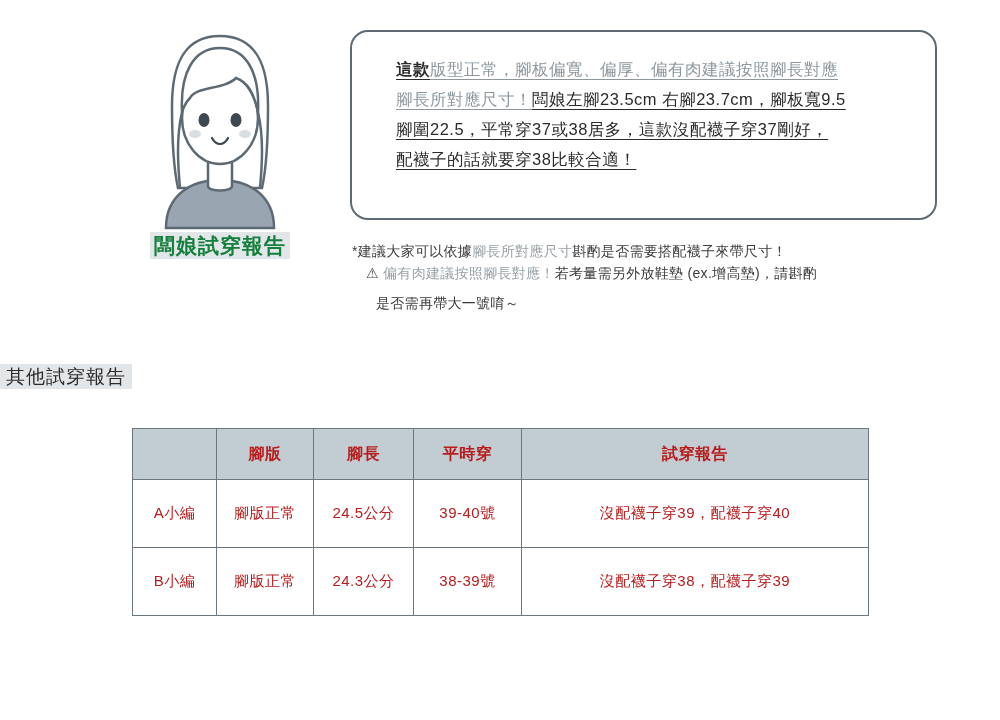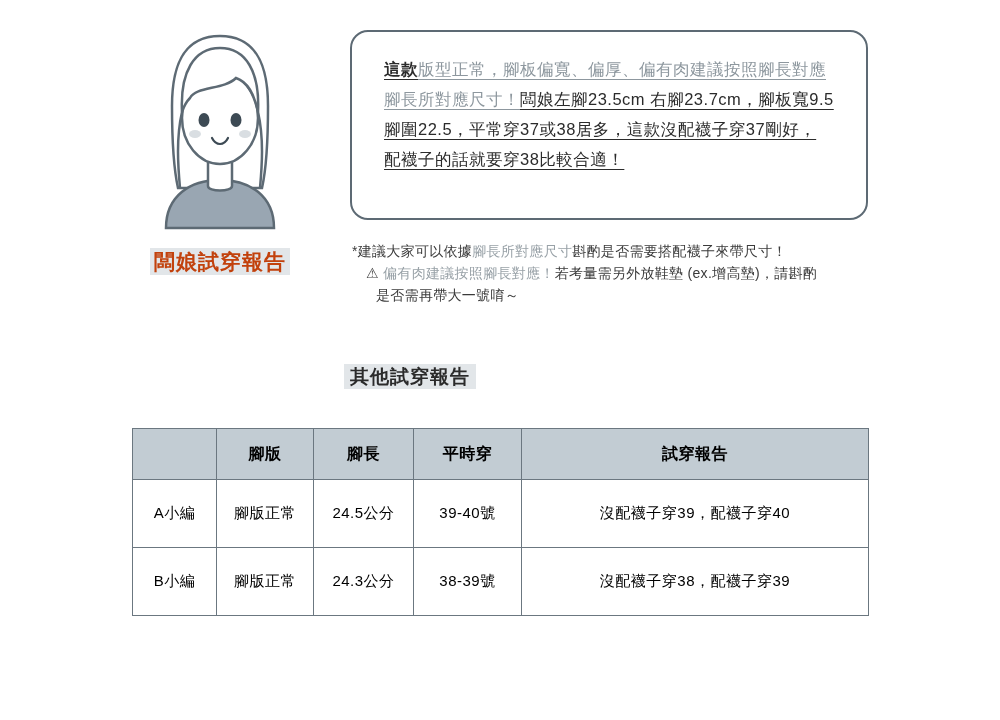--- a/index.html
+++ b/index.html
@@ -37,39 +37,39 @@
 
   .avatar-caption {
     position: absolute;
     left: 128px;
     top: 232px;
     width: 184px;
     text-align: center;
     font-size: 21px;
     font-weight: bold;
     letter-spacing: 1px;
-    color: #c2410c;
-    margin-top: 16px;
+    color: #15803d;
   }
   .avatar-caption span.hl {
     background: #e2e6e9;
     padding: 2px 4px;
   }
 
   
   .bubble {
     position: absolute;
     left: 350px;
     top: 30px;
-    width: 518px;
+    width: 587px;
     height: 190px;
     border: 2px solid #5d6a74;
     border-radius: 18px;
     box-sizing: border-box;
     background: #ffffff;
+    padding-left: 12px;
   }
   .bubble-inner {
     padding: 22px 22px 0 32px;
     font-size: 16.5px;
     line-height: 30px;
     letter-spacing: 0.5px;
   }
   .bubble-inner .u {
     text-decoration: underline;
     text-underline-offset: 4px;
@@ -88,31 +88,31 @@
     left: 352px;
     top: 240px;
     width: 540px;
     font-size: 14px;
     line-height: 22px;
     letter-spacing: 0.3px;
     color: #3a3a3a;
   }
   .note .grey { color: #98a1a7; }
   .note .line2 { padding-left: 14px; }
-  .note .line3 { padding-left: 24px; }
+  .note .line3 { padding-left: 24px; margin-top: 8px; }
 
   
   .section-title {
     position: absolute;
     left: 0;
     top: 364px;
     width: 820px;
-    text-align: center;
+    text-align: left;
     font-size: 19px;
-    font-weight: bold;
+    font-weight: normal;
     letter-spacing: 1px;
   }
   .section-title span {
     background: #e2e6e9;
     padding: 2px 6px;
   }
 
   
   .table-wrap {
     position: absolute;
@@ -124,21 +124,21 @@
     border-collapse: collapse;
     width: 736px;
     table-layout: fixed;
   }
   table.report th,
   table.report td {
     border: 1px solid #6b7780;
     text-align: center;
     font-size: 15px;
     letter-spacing: 0.5px;
-    color: #000000;
+    color: #b91c1c;
   }
   table.report thead th {
     background: #c2ccd3;
     height: 48px;
     font-weight: bold;
     font-size: 16px;
   }
   table.report tbody td {
     height: 65px;
     background: #ffffff;

